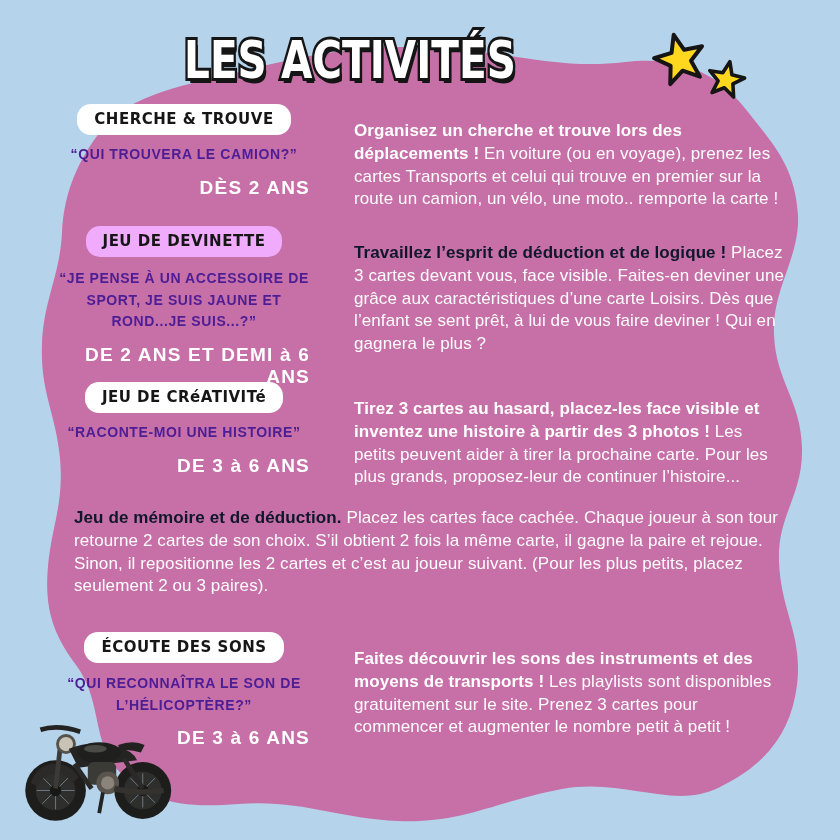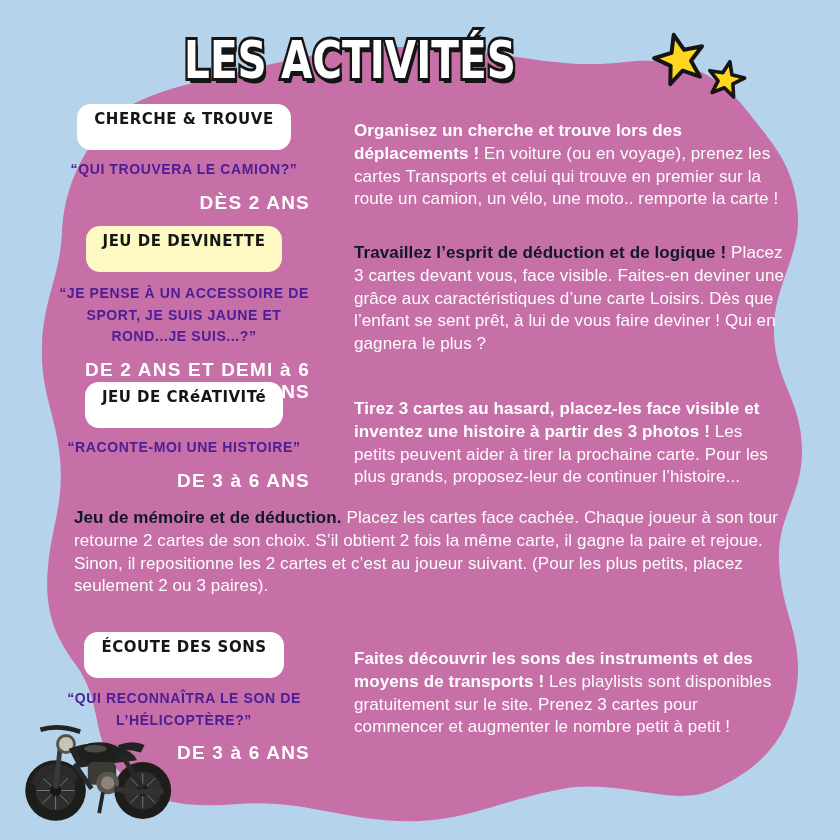--- a/index.html
+++ b/index.html
@@ -26,24 +26,24 @@
   .stars{position:absolute;left:638px;top:30px;width:120px;height:80px;}
 
   
   .row{position:absolute;left:58px;width:742px;display:flex;gap:28px;}
   .left{width:252px;flex:0 0 252px;}
   .badge-wrap{text-align:center;margin-bottom:9px;}
   .badge{
     display:inline-block;
     font-family:"DejaVu Sans",sans-serif;font-weight:bold;
     font-size:15px;letter-spacing:0.5px;color:#161616;
-    padding:6px 17px 22px;border-radius:14px;white-space:nowrap;
+    padding:6px 17px 7px;border-radius:14px;white-space:nowrap;
   }
   .badge--white{background:#ffffff;}
-  .badge--blue{background:#fef9c3;}
+  .badge--blue{background:#f0abfc;}
   .subtitle{
     text-align:center;color:#4c1d95;
     font-size:14px;font-weight:600;letter-spacing:0.6px;
     line-height:1.55;margin-bottom:11px;
   }
   .age{
     text-align:right;color:#ffffff;
     font-family:Liberation Sans, sans-serif;font-weight:bold;
     font-size:19px;letter-spacing:1.2px;
   }

